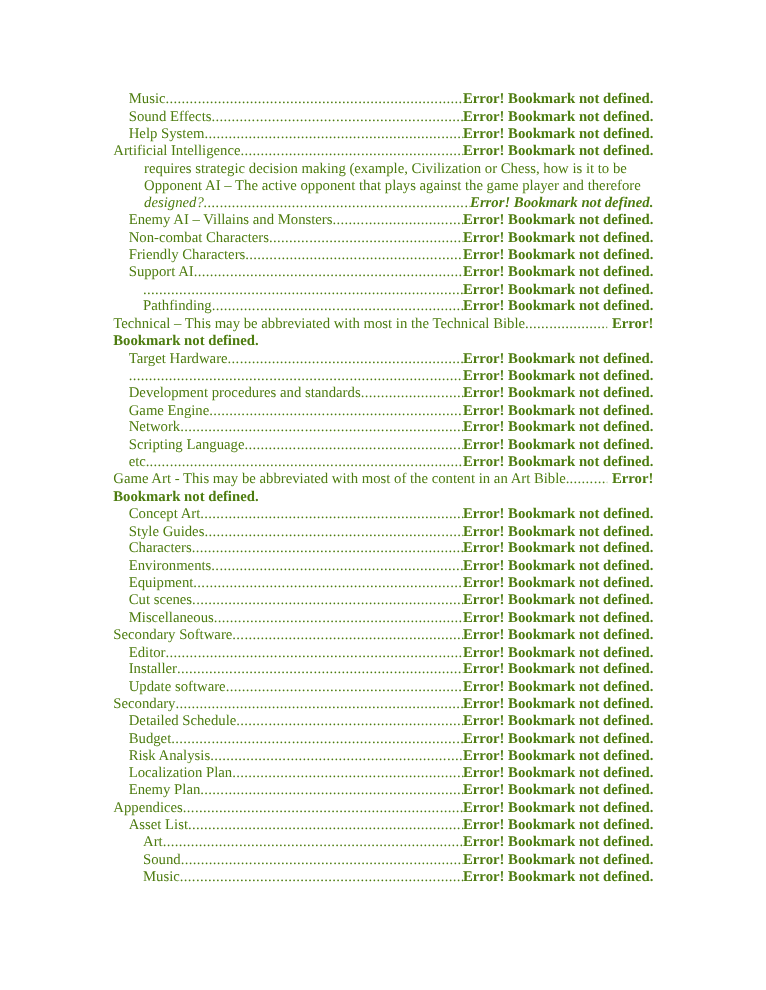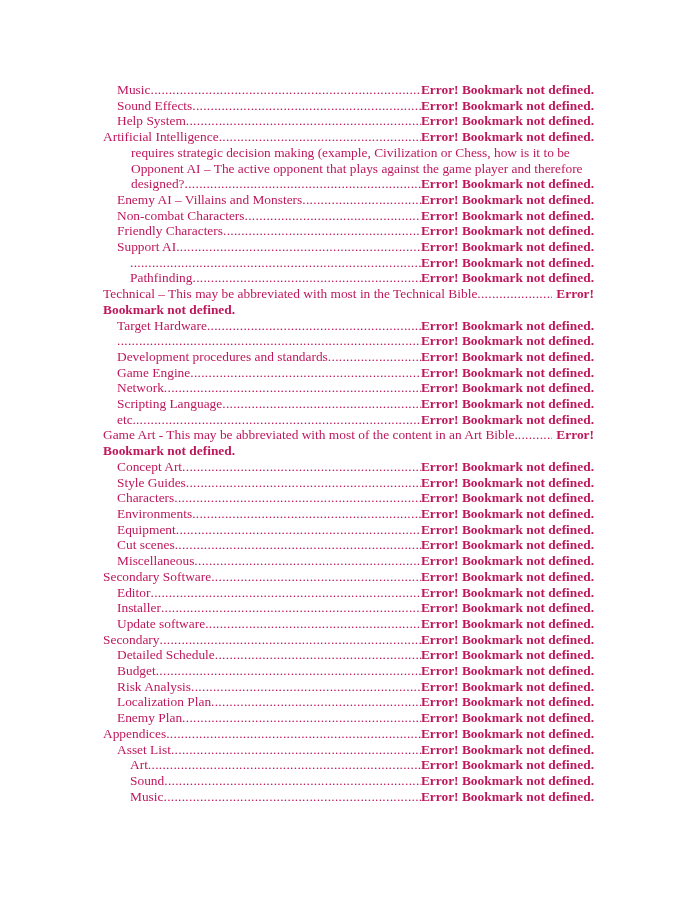--- a/index.html
+++ b/index.html
@@ -1,19 +1,19 @@
 <!DOCTYPE html>
 <html><head>
 <meta charset="utf-8">
 <style>
   html, body { margin: 0; padding: 0; background: #ffffff; }
   body { width: 696px; height: 900px; position: relative; overflow: hidden; }
   .page {
     position: absolute; left: 103px; top: 82px; width: 491px;
-    font-family: "Liberation Serif", serif; font-size: 13.4px; line-height: 15.7px; color: #be185d;
+    font-family: "Liberation Serif", serif; font-size: 13.4px; line-height: 15.7px; color: #4d7c0f;
   }
   .toc-line { display: flex; align-items: baseline; white-space: nowrap; overflow: hidden; }
   .toc-line .title { flex: 0 0 auto; }
   .toc-line .leader { flex: 1 1 auto; overflow: hidden; white-space: nowrap; }
   .toc-line .leader::after { content: "........................................................................................................................................................................................................"; letter-spacing: 0.3px; }
   .toc-line .page-ref { flex: 0 0 auto; font-weight: bold; }
   .lvl0 { padding-left: 0; text-align: right; }
   .lvl1 { padding-left: 14px; }
   .lvl2 { padding-left: 27px; }
   .wrap-entry { }
@@ -42,21 +42,21 @@
       <span class="page-ref">Error! Bookmark not defined.</span>
     </div>
     <div class="toc-line lvl0">
       <span class="title">Artificial Intelligence</span>
       <span class="leader"></span>
       <span class="page-ref">Error! Bookmark not defined.</span>
     </div>
     <div class="wrap-entry lvl1">
       <div class="" style="padding-left: 14px;"><span>requires strategic decision making (example, Civilization or Chess, how is it to be</span></div>
       <div class="" style="padding-left: 14px;"><span>Opponent AI – The active opponent that plays against the game player and therefore</span></div>
-      <div class="trail" style="padding-left: 14px;">
+      <div class="trail" style="padding-left: 14px; font-style: italic;">
         <span>designed?</span>
         <span class="leader"></span>
         <span class="bold">Error! Bookmark not defined.</span>
       </div>
     </div>
     <div class="toc-line lvl1">
       <span class="title">Enemy AI – Villains and Monsters</span>
       <span class="leader"></span>
       <span class="page-ref">Error! Bookmark not defined.</span>
     </div>

